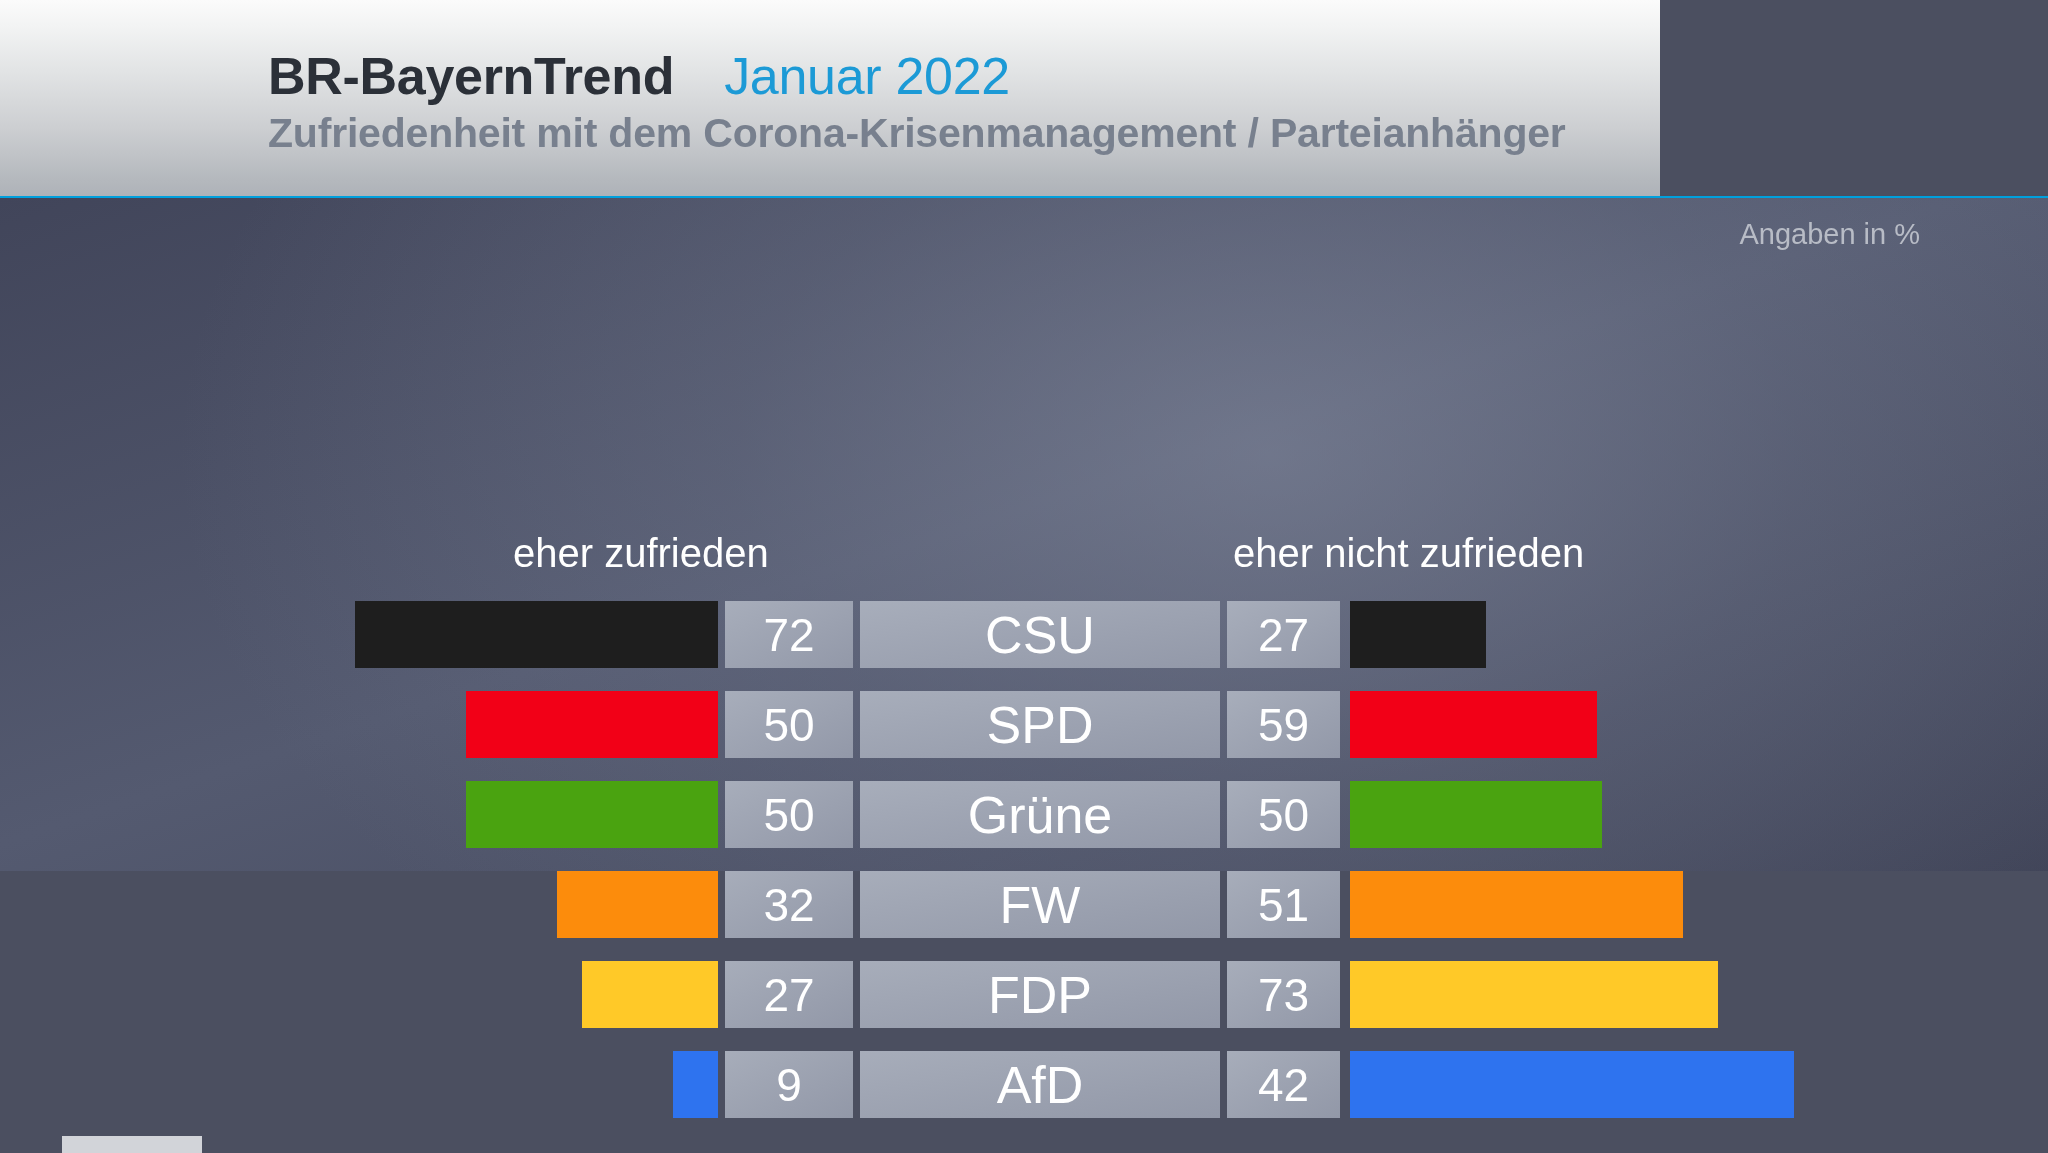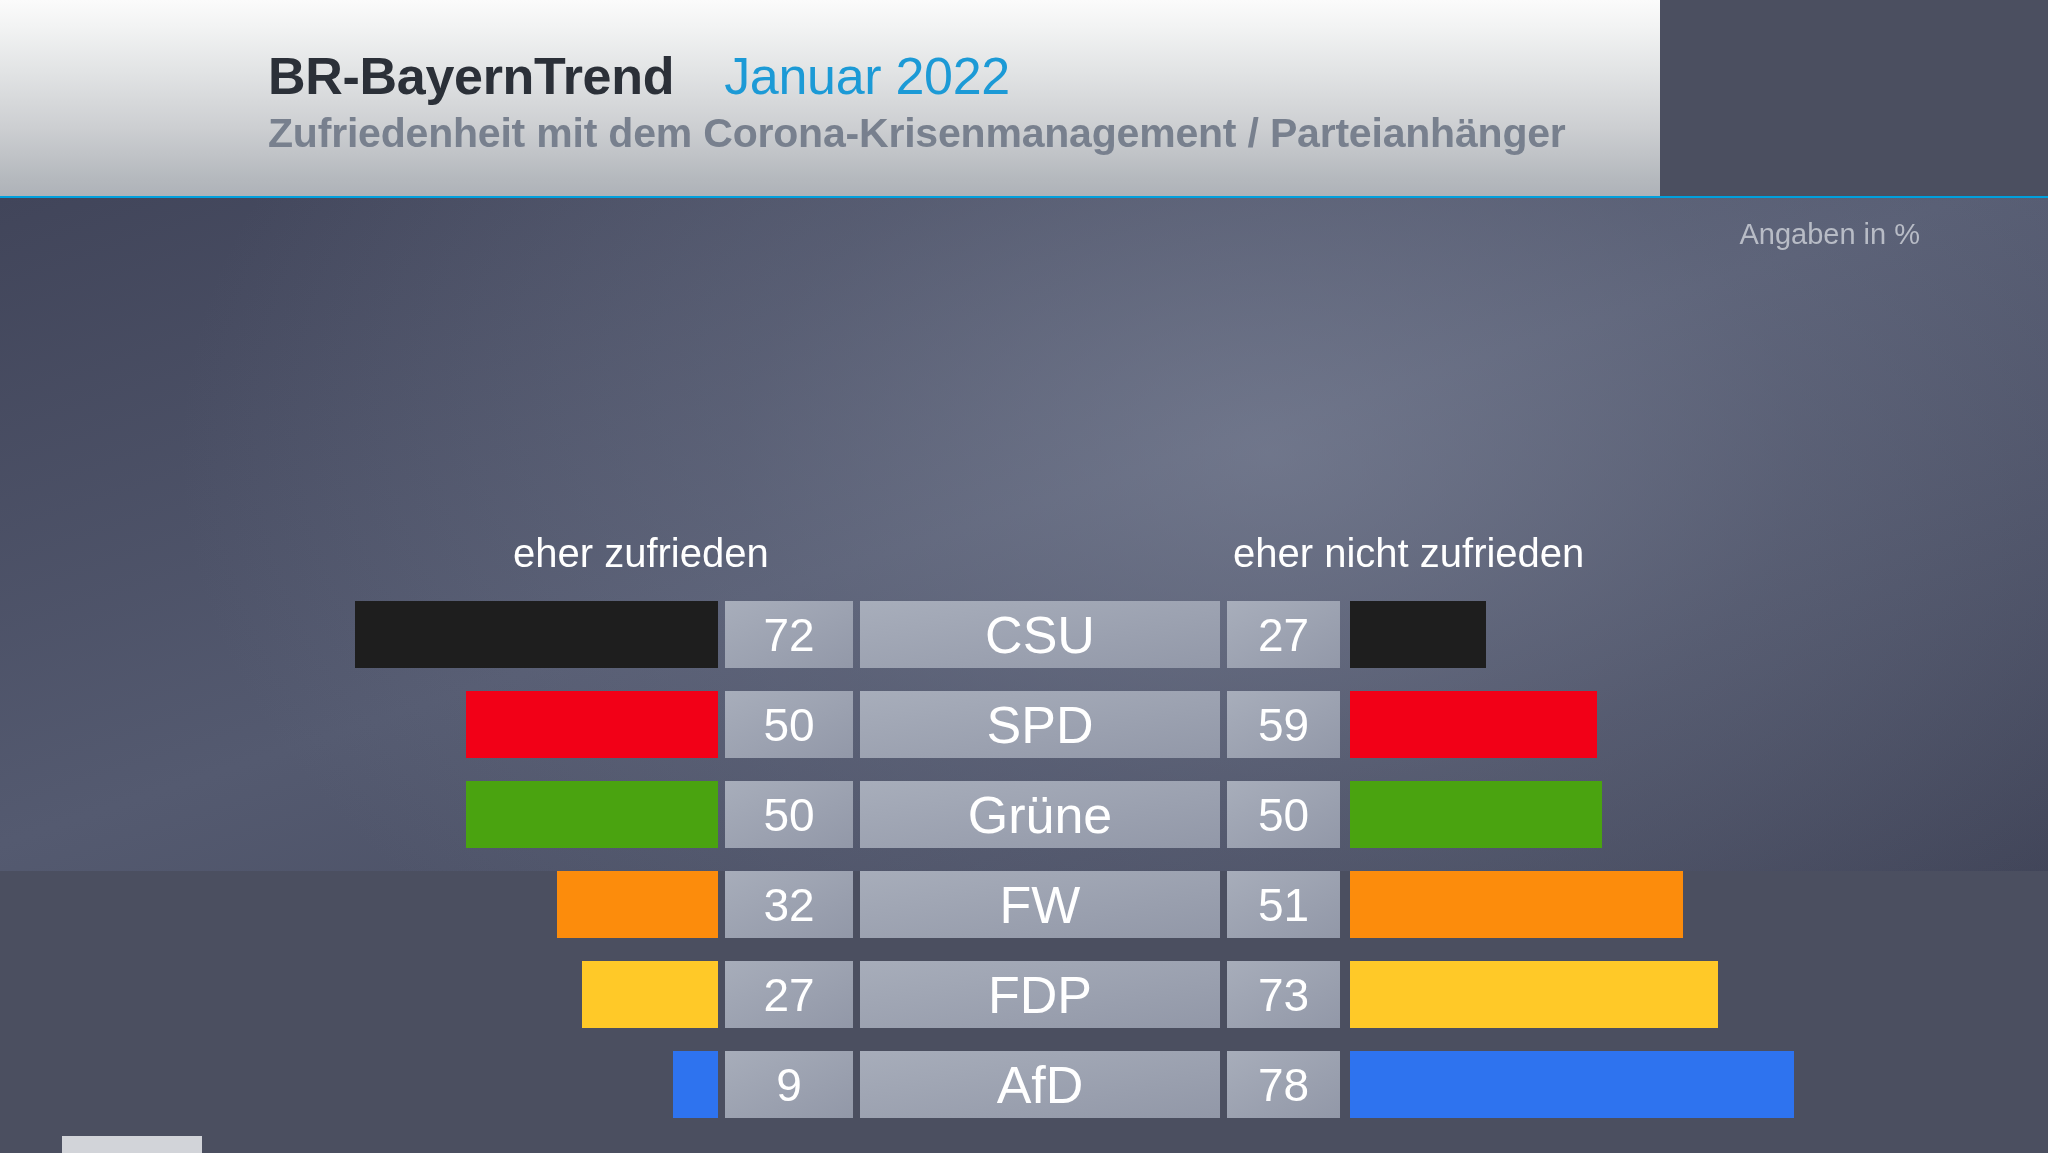--- a/index.html
+++ b/index.html
@@ -216,21 +216,21 @@
           <div class="bar bar-left" style="width: 136.08px; background: rgb(255, 201, 40);"></div>
           <div class="cell cell-val-left">27</div>
           <div class="cell cell-party">FDP</div>
           <div class="cell cell-val-right">73</div>
           <div class="bar bar-right" style="width: 367.92px; background: rgb(255, 201, 40);"></div>
         </div>
         <div class="row">
           <div class="bar bar-left" style="width: 45.36px; background: rgb(46, 115, 239);"></div>
           <div class="cell cell-val-left">9</div>
           <div class="cell cell-party">AfD</div>
-          <div class="cell cell-val-right">78</div>
+          <div class="cell cell-val-right">42</div>
           <div class="bar bar-right" style="width: 443.52px; background: rgb(46, 115, 239);"></div>
         </div>
       </div>
 
     <div id="logo">
       
       
     </div>
 
   </div>

